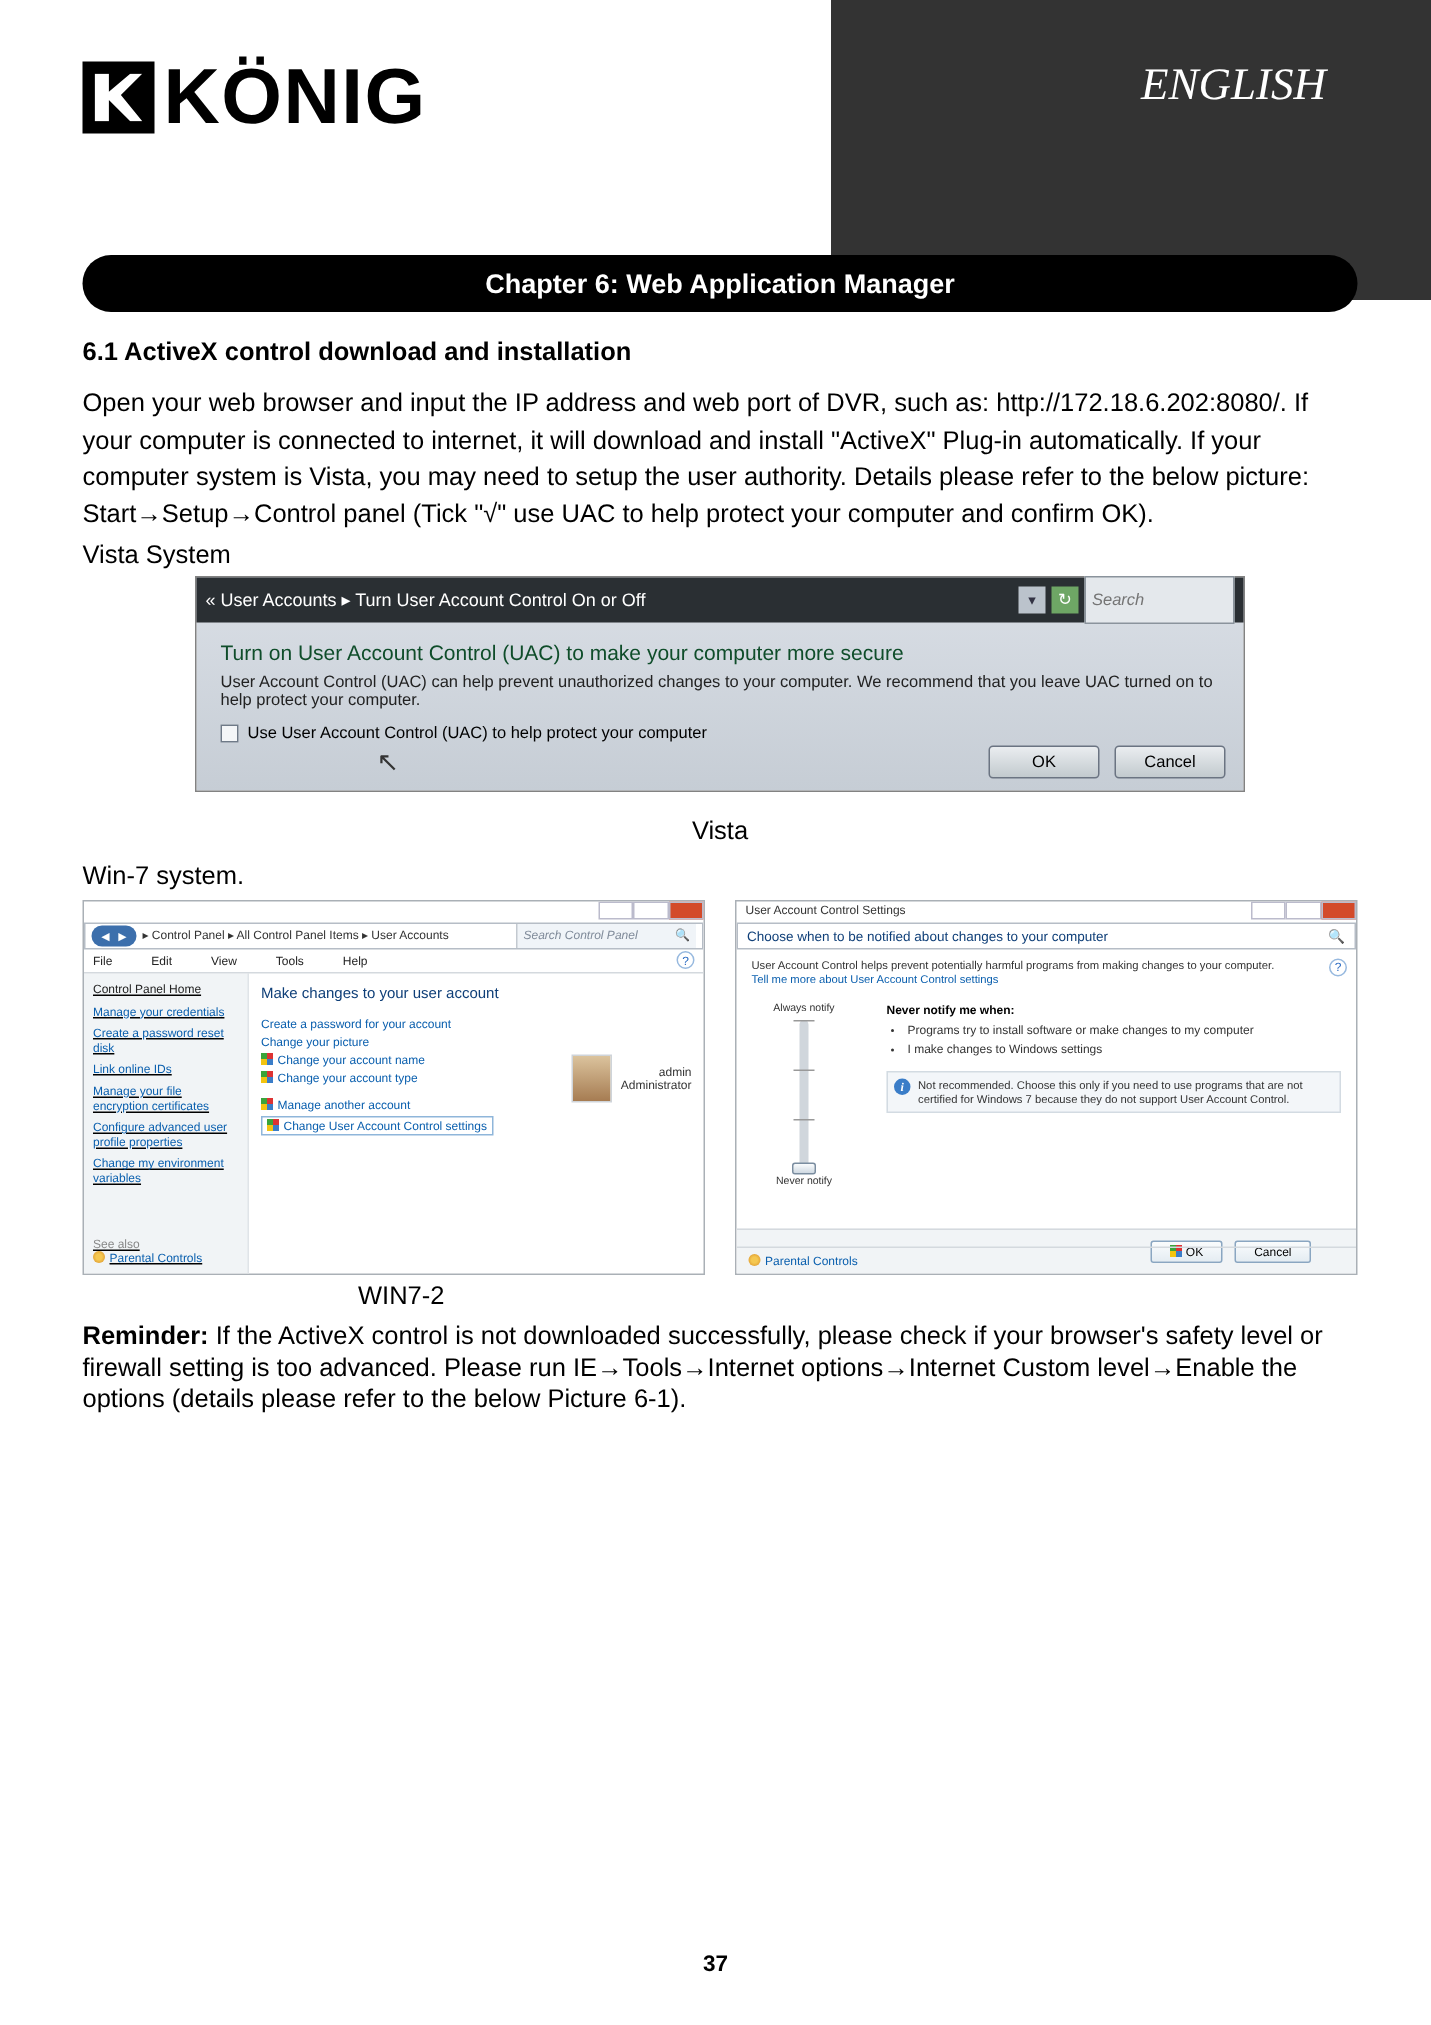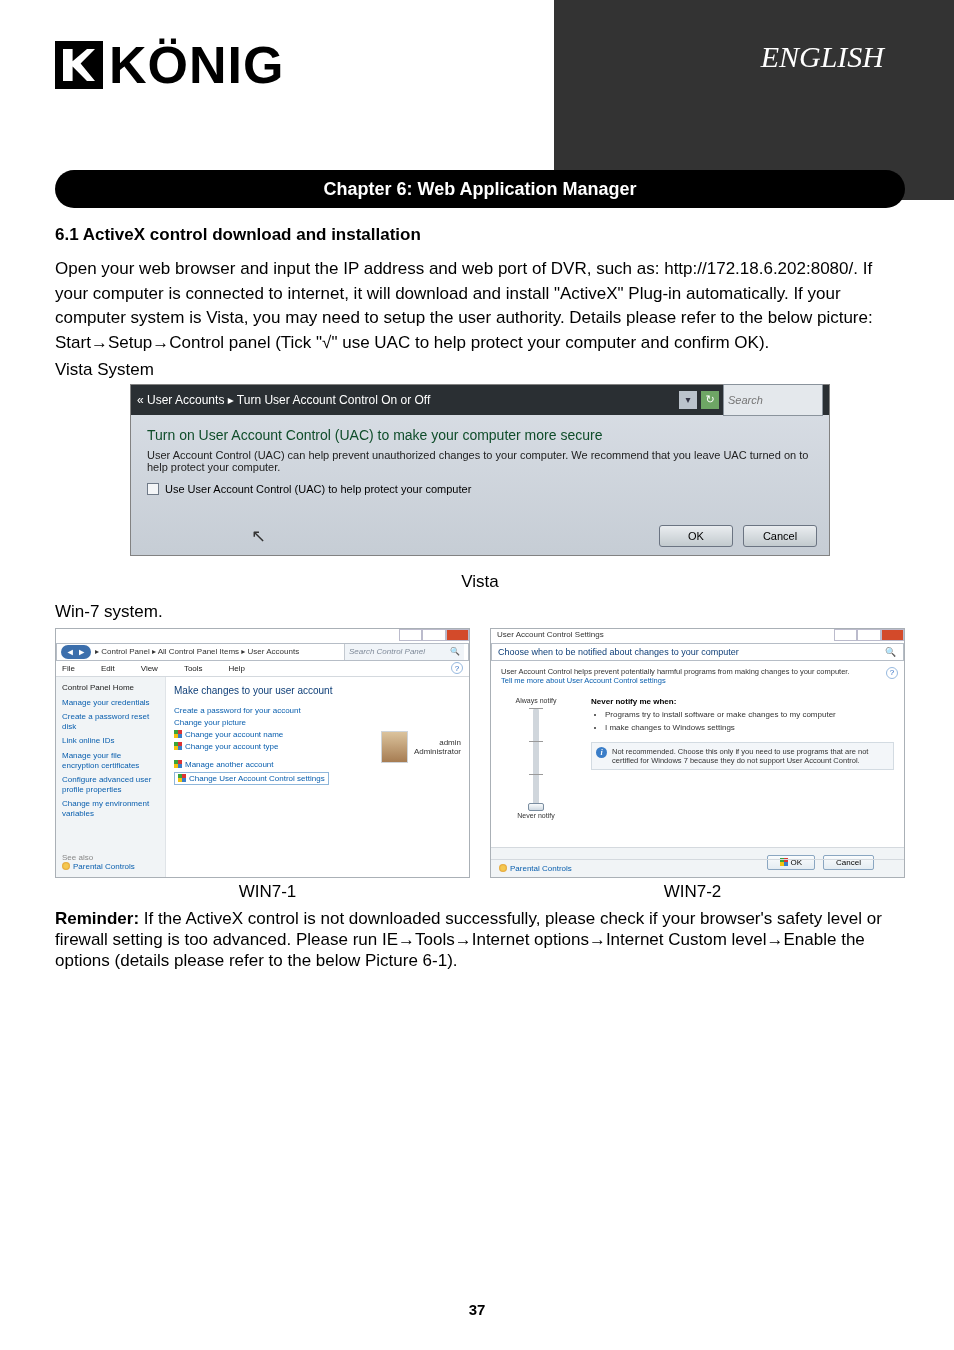--- a/index.html
+++ b/index.html
@@ -113,21 +113,21 @@
     .body-text {
       font-size: 17px;
       line-height: 1.45;
       margin-bottom: 4px;
     }
     .vista-label {
       font-size: 17px;
     }
     .vista-screenshot {
       width: 700px;
-      height: 172px;
+      height: 144px;
       margin: 4px auto 0px;
       border: 1px solid #828282;
       background: linear-gradient(180deg,#dadfe6 0%,#c6cdd5 100%);
       position: relative;
     }
     .vista-titlebar {
       height: 30px;
       background: #2a2f33;
       display: flex;
       align-items: center;
@@ -285,20 +285,21 @@
       display: flex;
       height: calc(100% - 48px);
     }
     .win7-sidebar {
       width: 110px;
       background: #f1f4f6;
       padding: 6px;
       border-right:1px solid #e0e4e8;
       display:flex;
       flex-direction:column;
+      text-decoration:underline;
     }
     .win7-sidebar .home {
       color: #222;
       font-size: 8px;
       margin-bottom: 6px;
     }
     .win7-sidebar a {
       display: block;
       color: #0a5fae;
       font-size: 8px;
@@ -666,21 +667,20 @@
       </div>
       <div class="win7-2-bottom">
         <div class="parental">
             <span>Parental Controls</span>
           </div>
       </div>
     </div>
   </div>
 
   <div class="caption-row">
-    <div>WIN7-1</div>
     <div>WIN7-2</div>
   </div>
 
   <div class="reminder">
     <b>Reminder:</b><span> If the ActiveX control is not downloaded successfully, please check if your browser's safety level or firewall setting is too advanced. Please run IE→Tools→Internet options→Internet Custom level→Enable the options (details please refer to the below Picture 6-1).</span>
   </div>
 </div>
 
 <div class="page-number">37</div>
 

